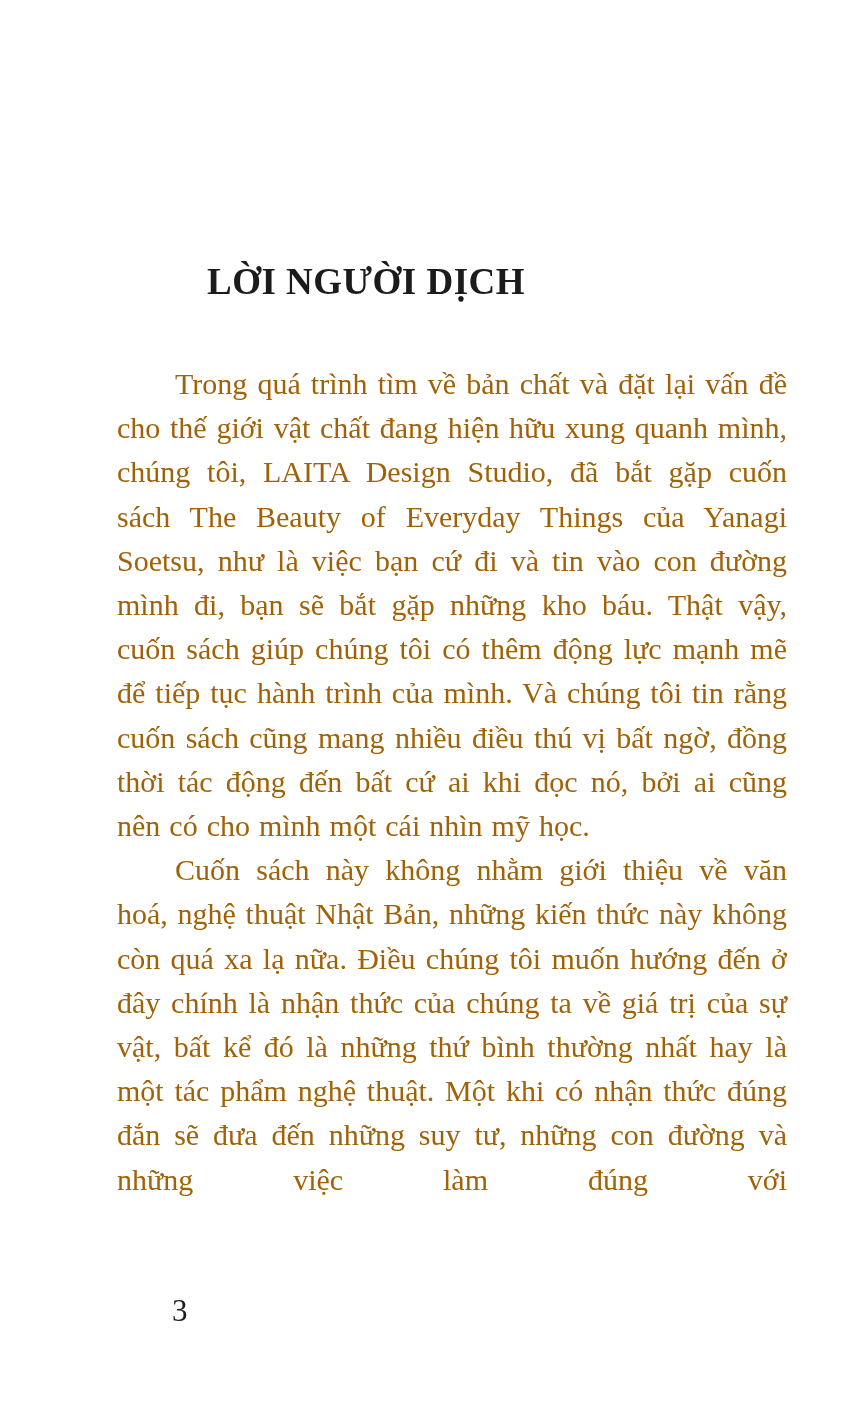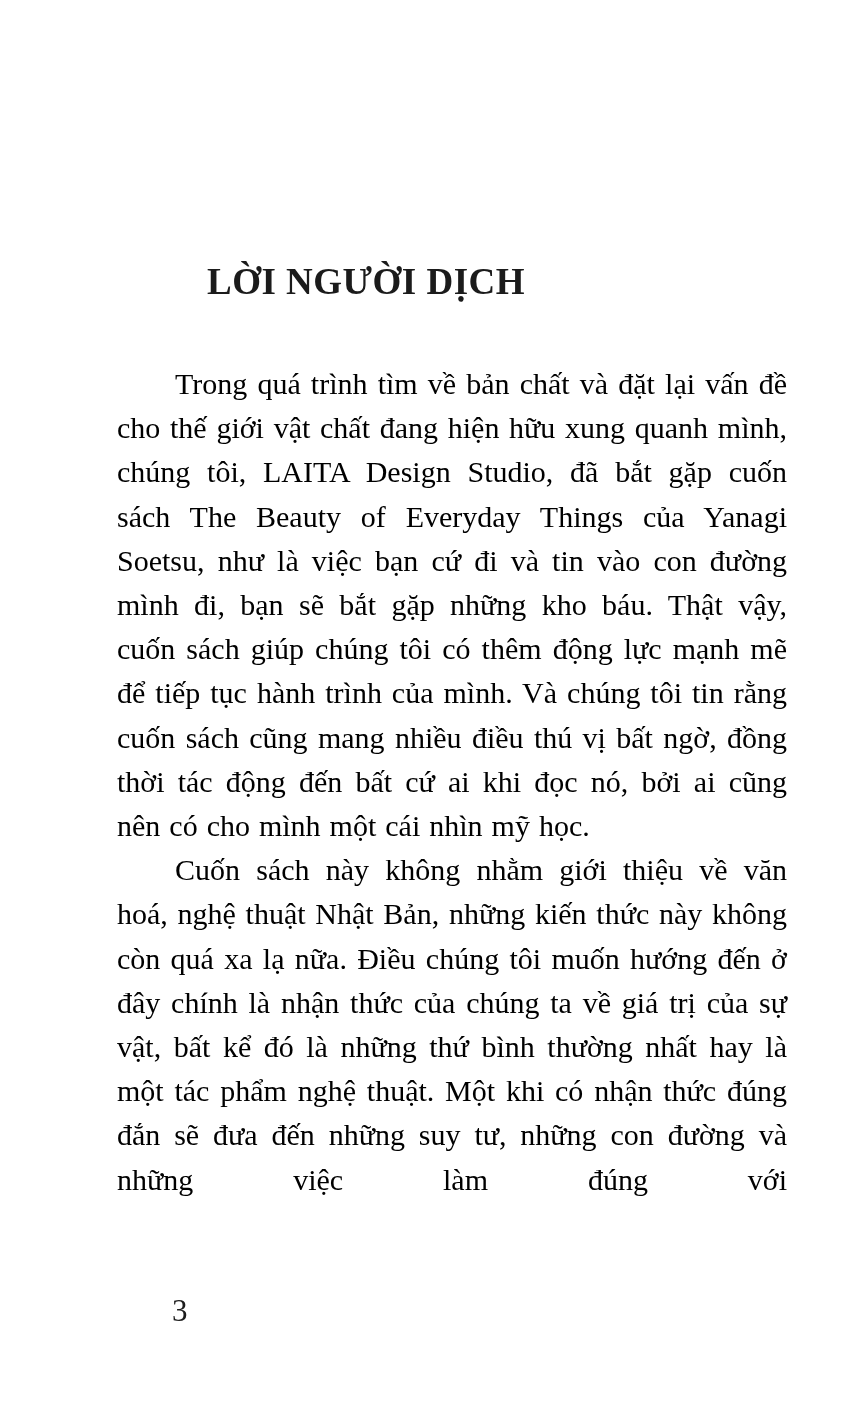--- a/index.html
+++ b/index.html
@@ -29,21 +29,21 @@
     white-space: nowrap;
     line-height: 44px;
     margin-left: 32px;
   }
 
   .body-text {
     position: absolute;
     left: 117px;
     top: 362px;
     width: 670px;
-    color: #000000;
+    color: #a16207;
   }
 
   .body-text p {
     font-size: 30px;
     line-height: 44.2px;
     text-align: justify;
     text-indent: 58px;
     word-spacing: 1.5px;
   }
 

